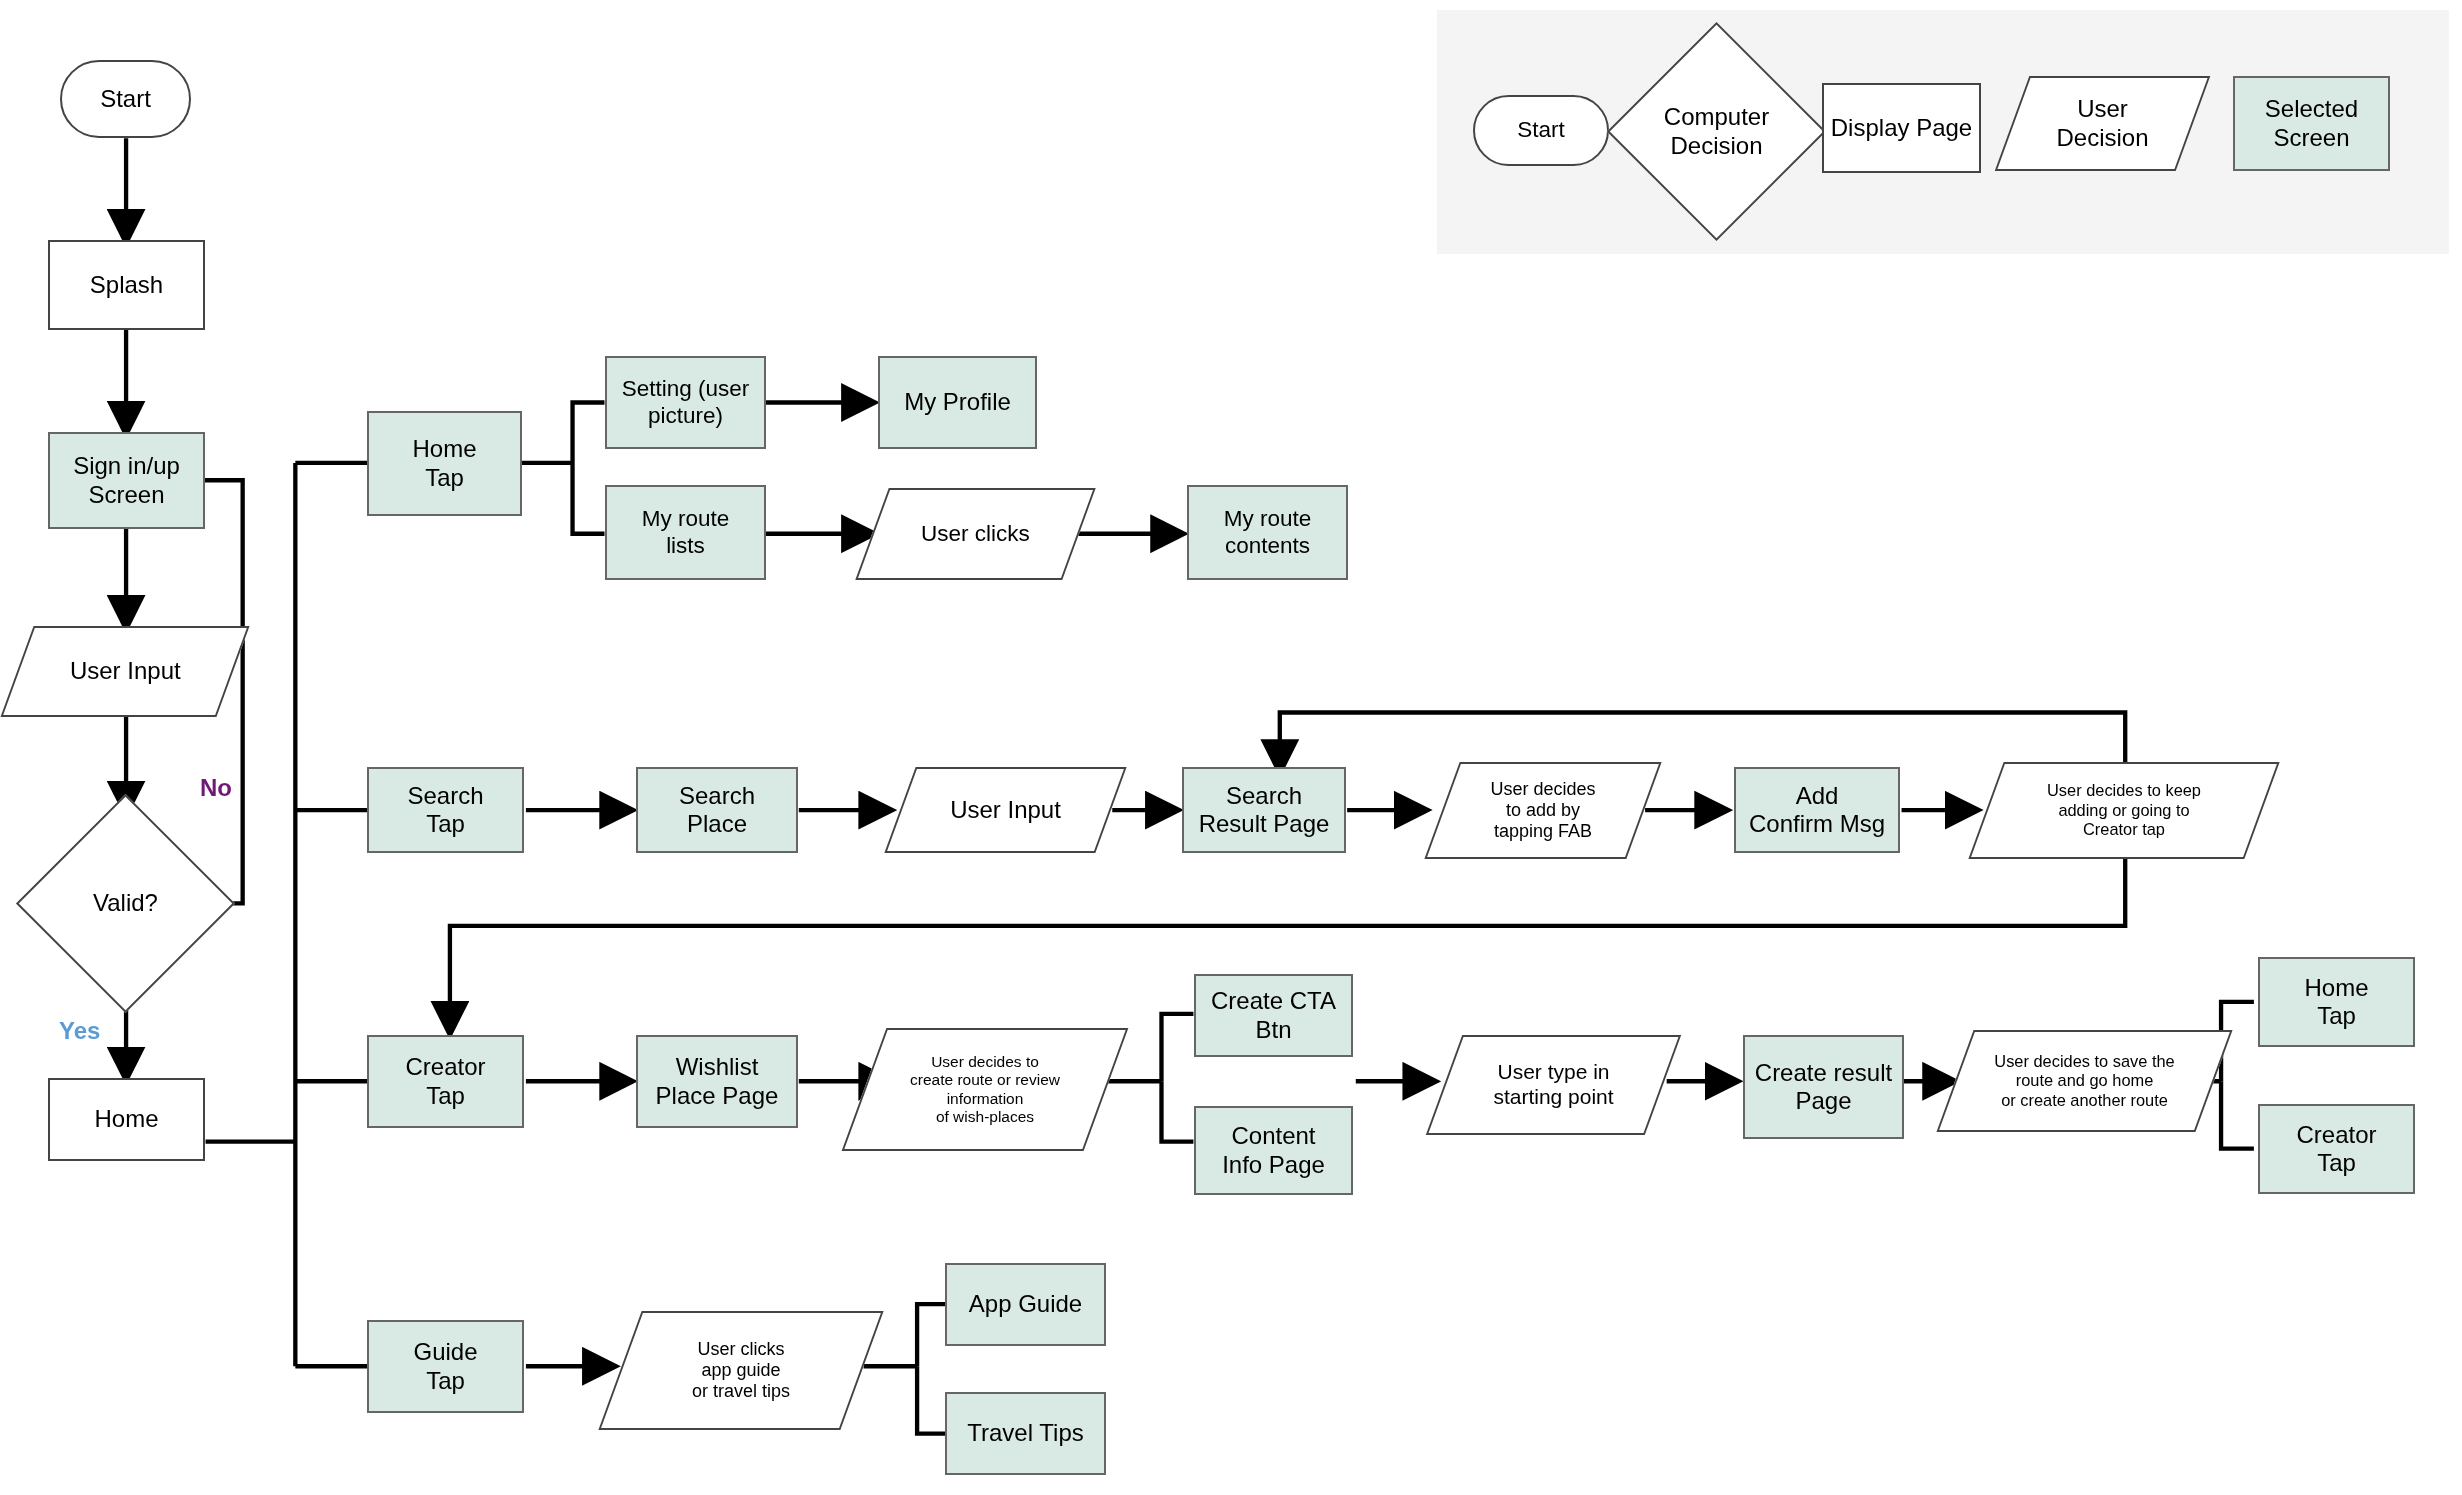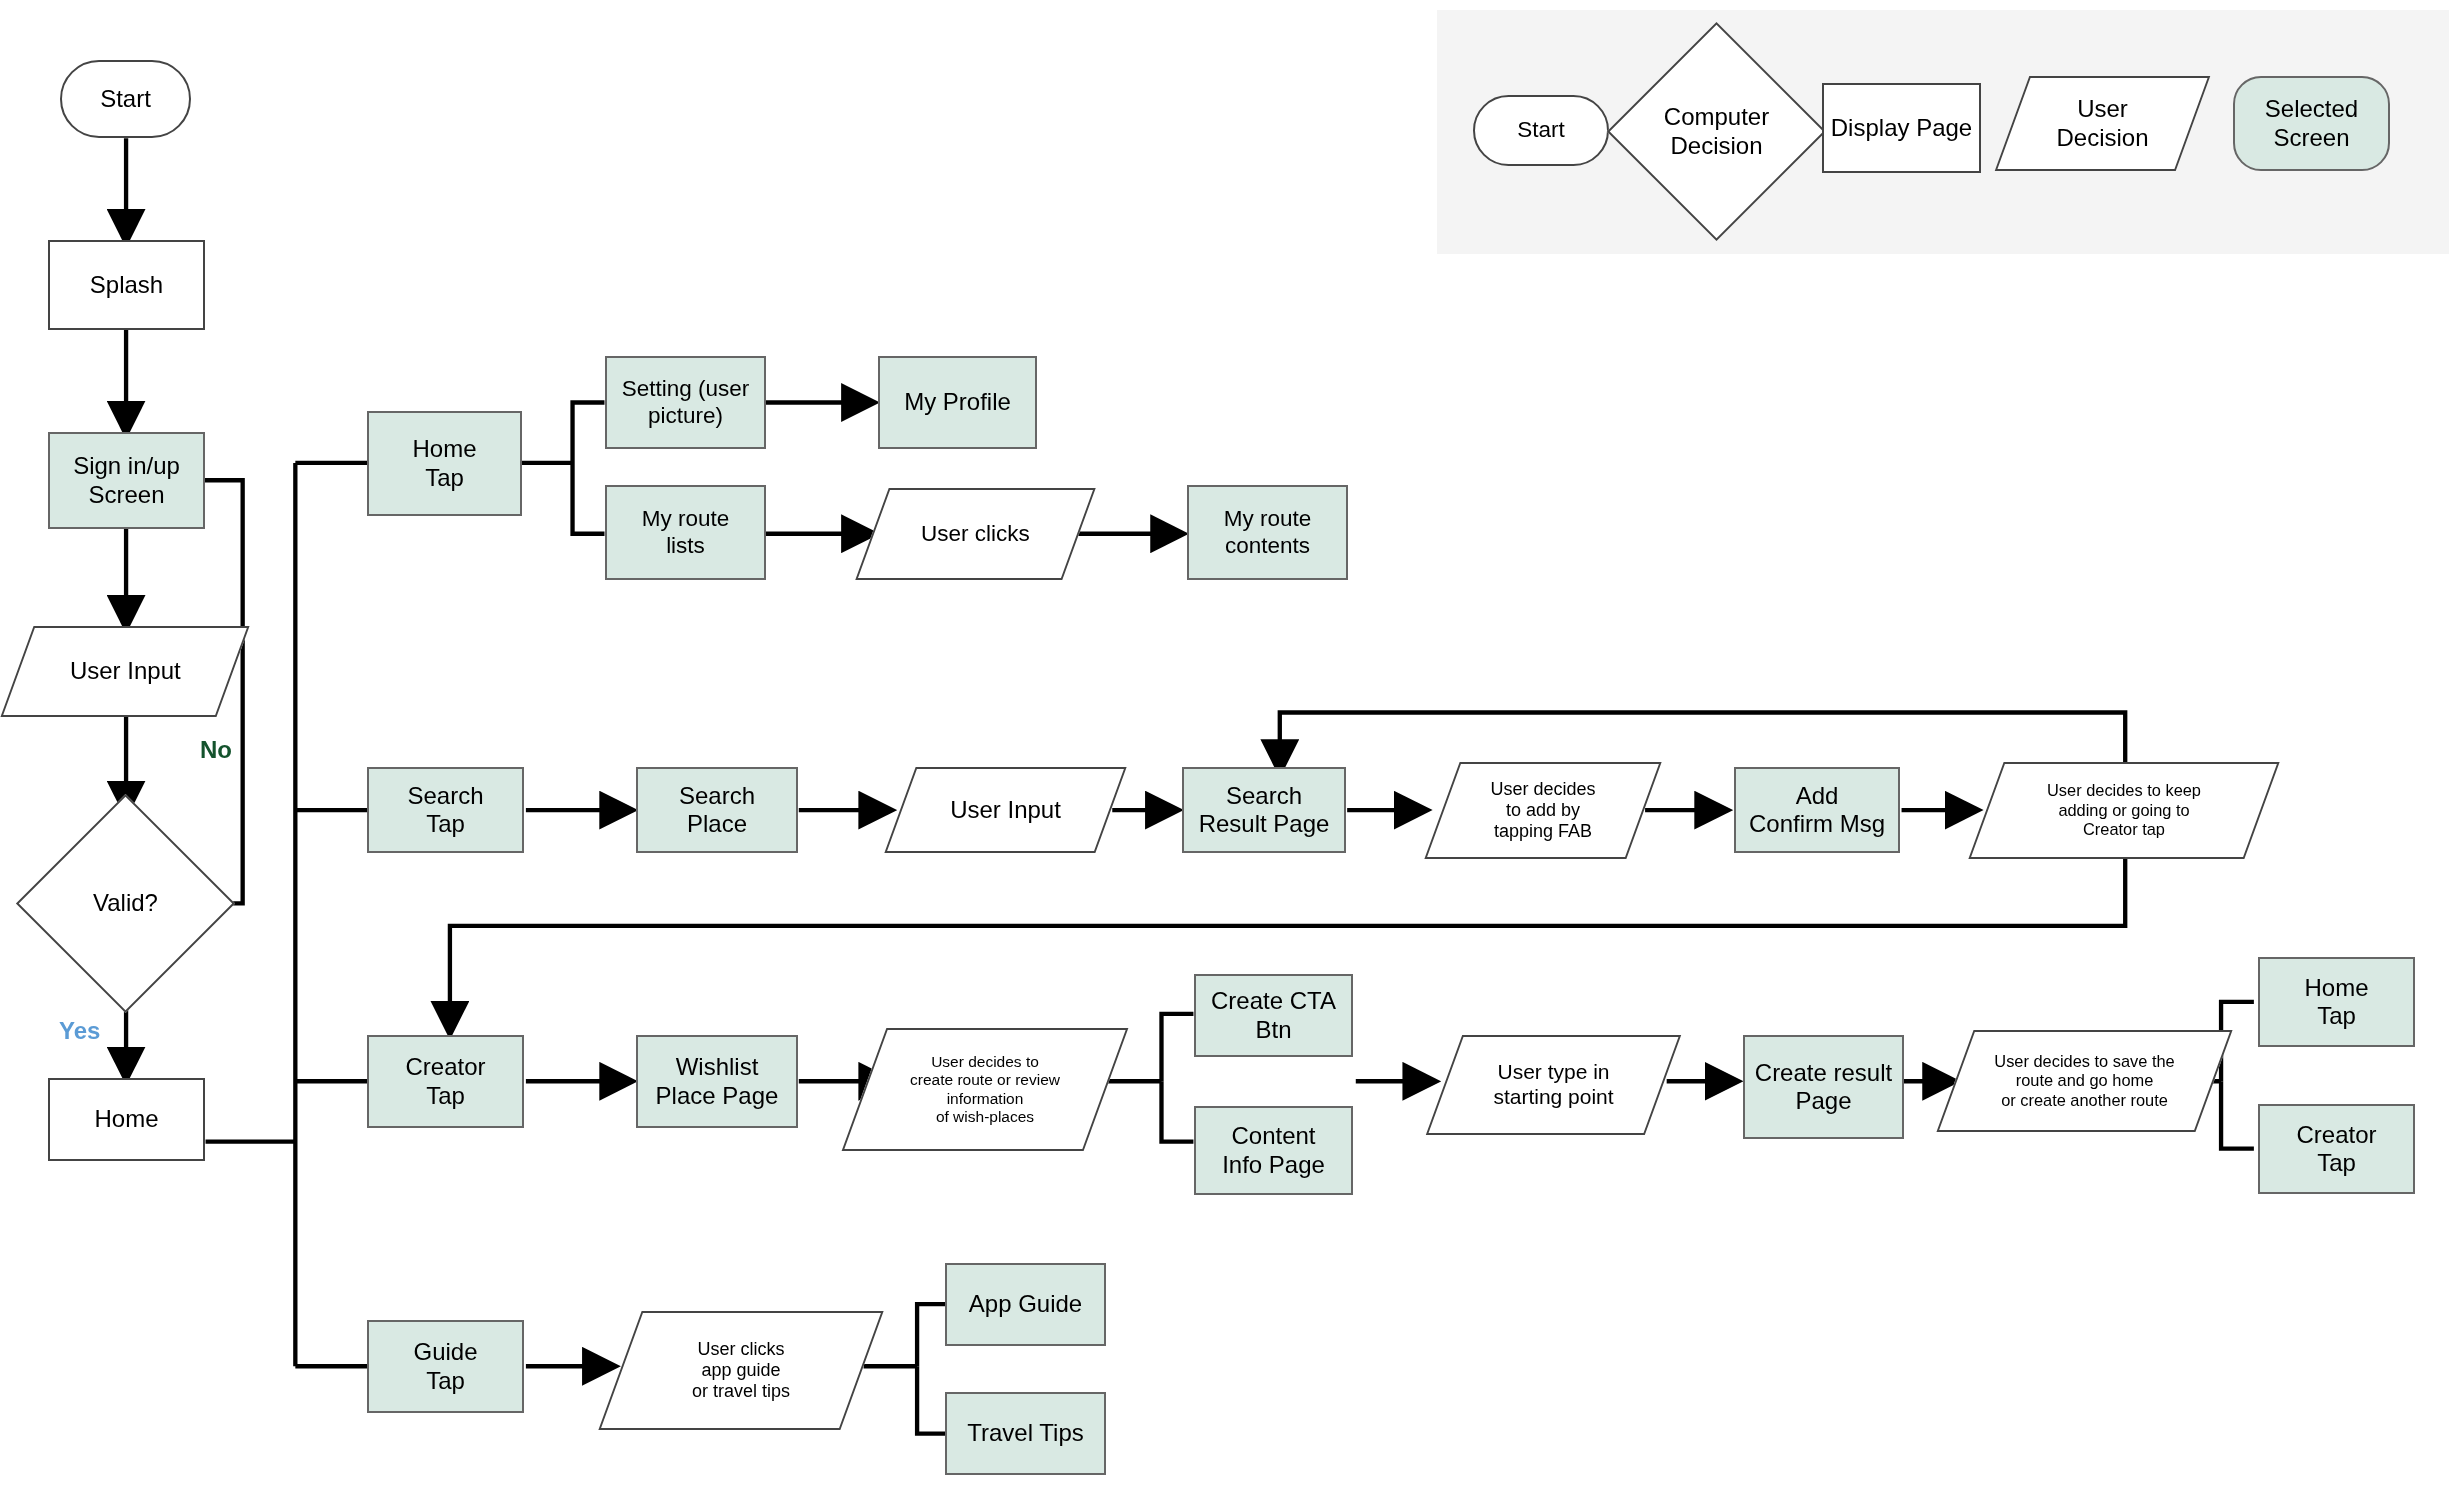--- a/index.html
+++ b/index.html
@@ -137,21 +137,21 @@
   <div class="node proc fs-28" style="left:1822px;top:83px;width:159px;height:90px;">
     <span class="lbl">Display Page</span>
   </div>
 
   <div class="node para fs-28" style="left:2012px;top:76px;width:181px;height:95px;">
     <span class="pshape"></span>
     <span class="lbl">User
 Decision</span>
   </div>
 
-  <div class="node sel fs-28" style="left:2233px;top:76px;width:157px;height:95px;border-radius:28px;">
+  <div class="node sel fs-28" style="left:2233px;top:76px;width:157px;height:95px;">
     <span class="lbl">Selected
 Screen</span>
   </div>
 
   <div class="node term fs-28" style="left:60px;top:60px;width:131px;height:78px;">
     <span class="lbl">Start</span>
   </div>
 
   <div class="node proc fs-28" style="left:48px;top:240px;width:157px;height:90px;">
     <span class="lbl">Splash</span>
@@ -165,21 +165,21 @@
   <div class="node para fs-28" style="left:17.3px;top:626px;width:216px;height:91px;">
     <span class="pshape"></span>
     <span class="lbl">User Input</span>
   </div>
 
   <div class="node diamond fs-28" style="left:48px;top:826px;width:155px;height:155px;">
     <span class="dshape"></span>
     <span class="lbl">Valid?</span>
   </div>
 
-  <div class="edge-label fs-28" style="left:200px;top:736px;color:#14532d;">No</div>
+  <div class="edge-label fs-28" style="left:200px;top:774px;color:#701a75;">No</div>
   <div class="edge-label fs-28" style="left:59px;top:1017px;color:#5B9BD5;">Yes</div>
 
   <div class="node proc fs-28" style="left:48px;top:1078px;width:157px;height:83px;">
     <span class="lbl">Home</span>
   </div>
 
   <div class="node sel fs-28" style="left:367px;top:411px;width:155px;height:105px;">
     <span class="lbl">Home
 Tap</span>
   </div>

